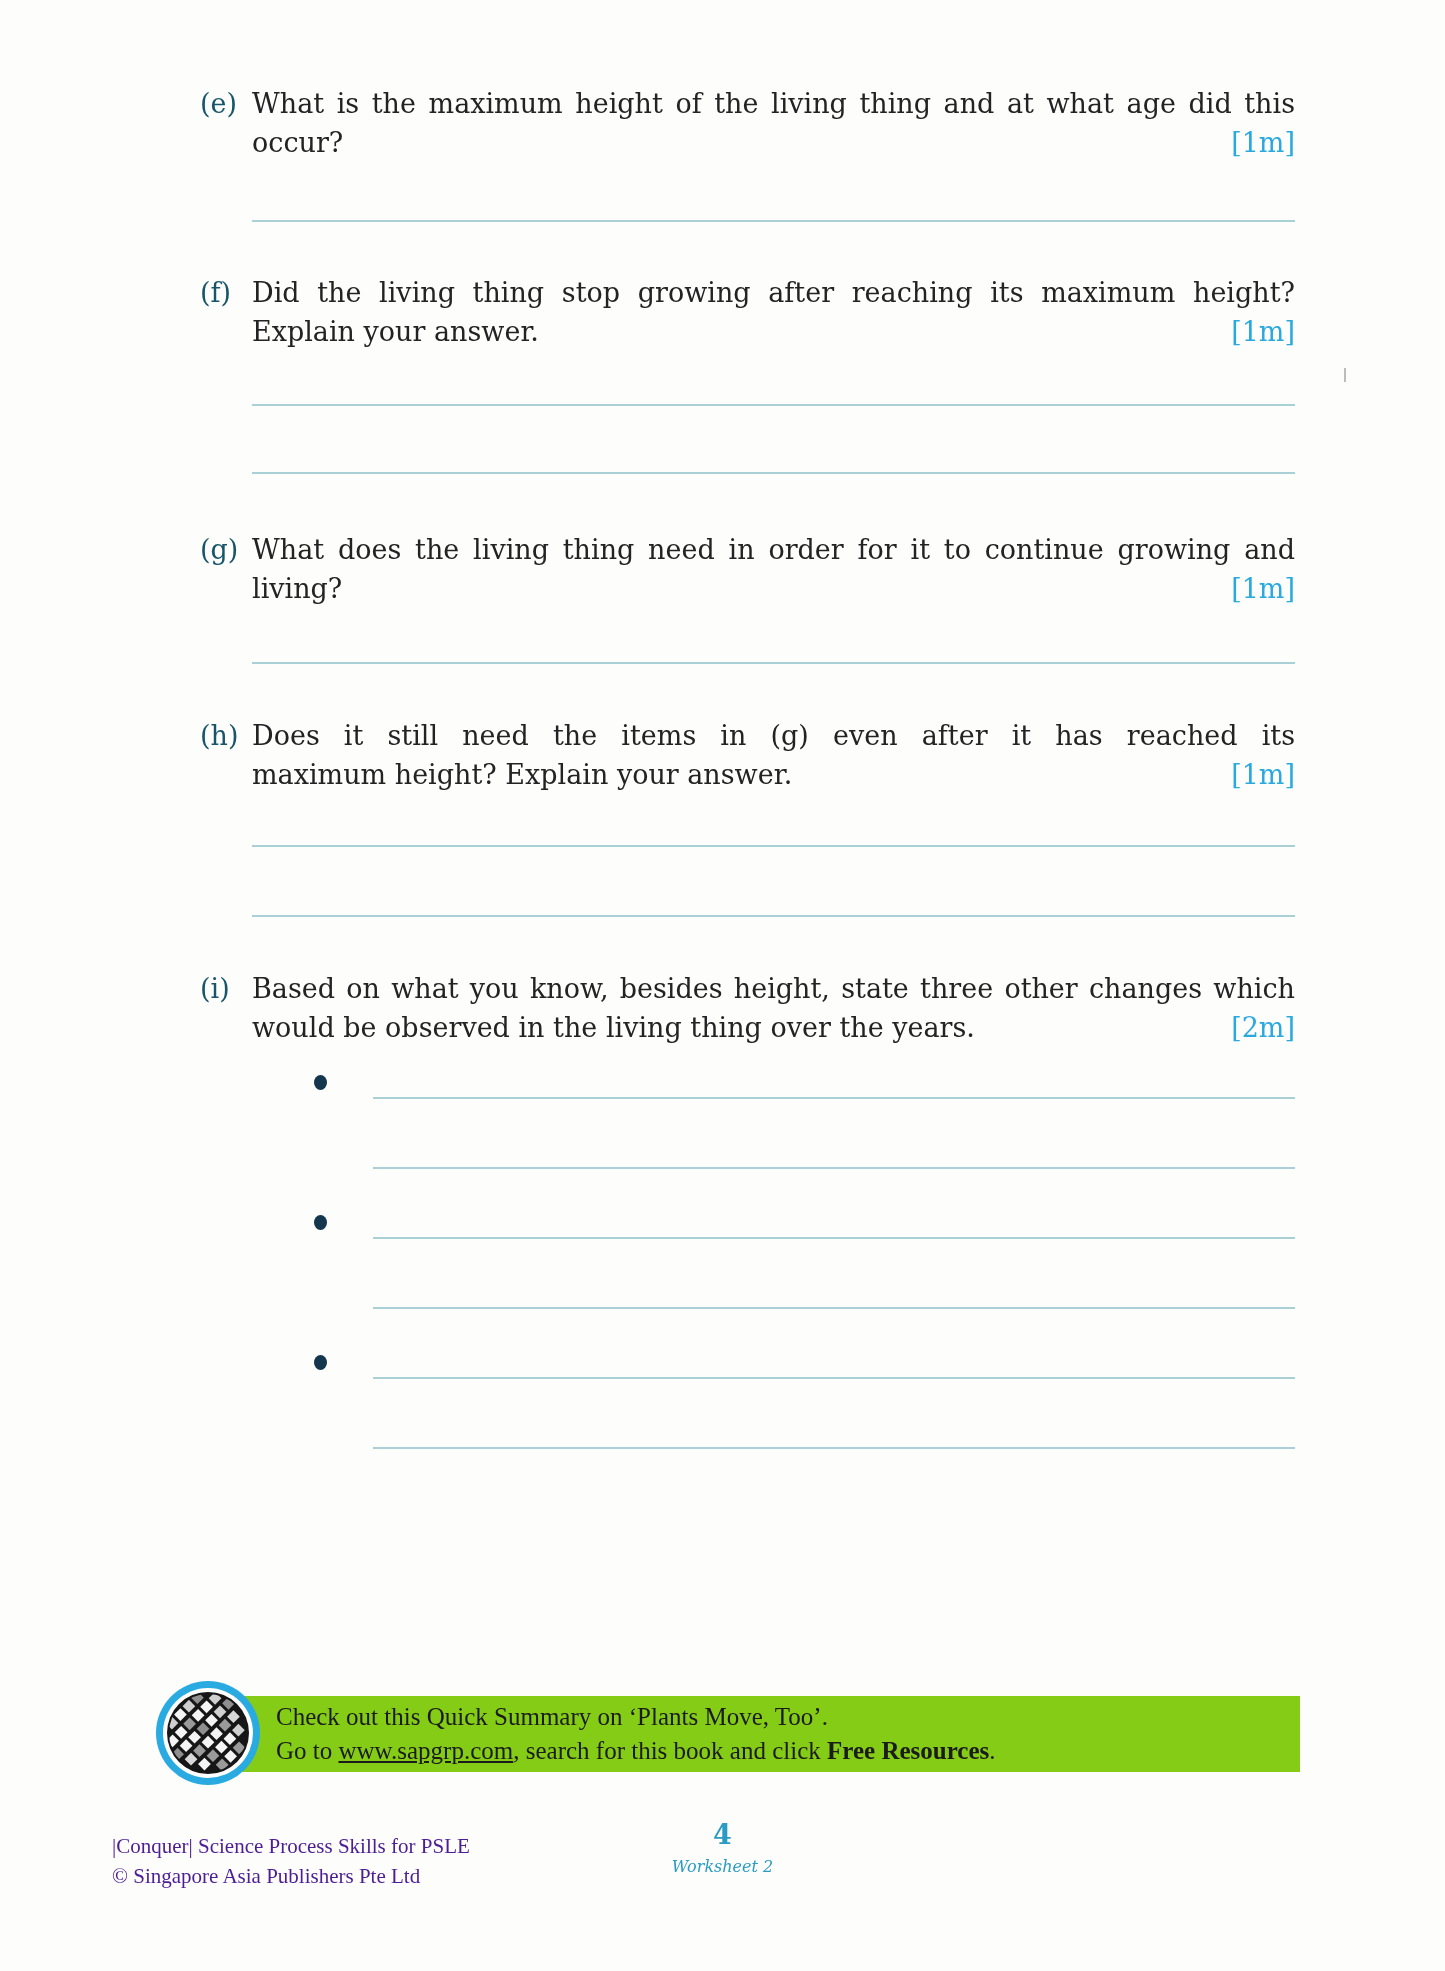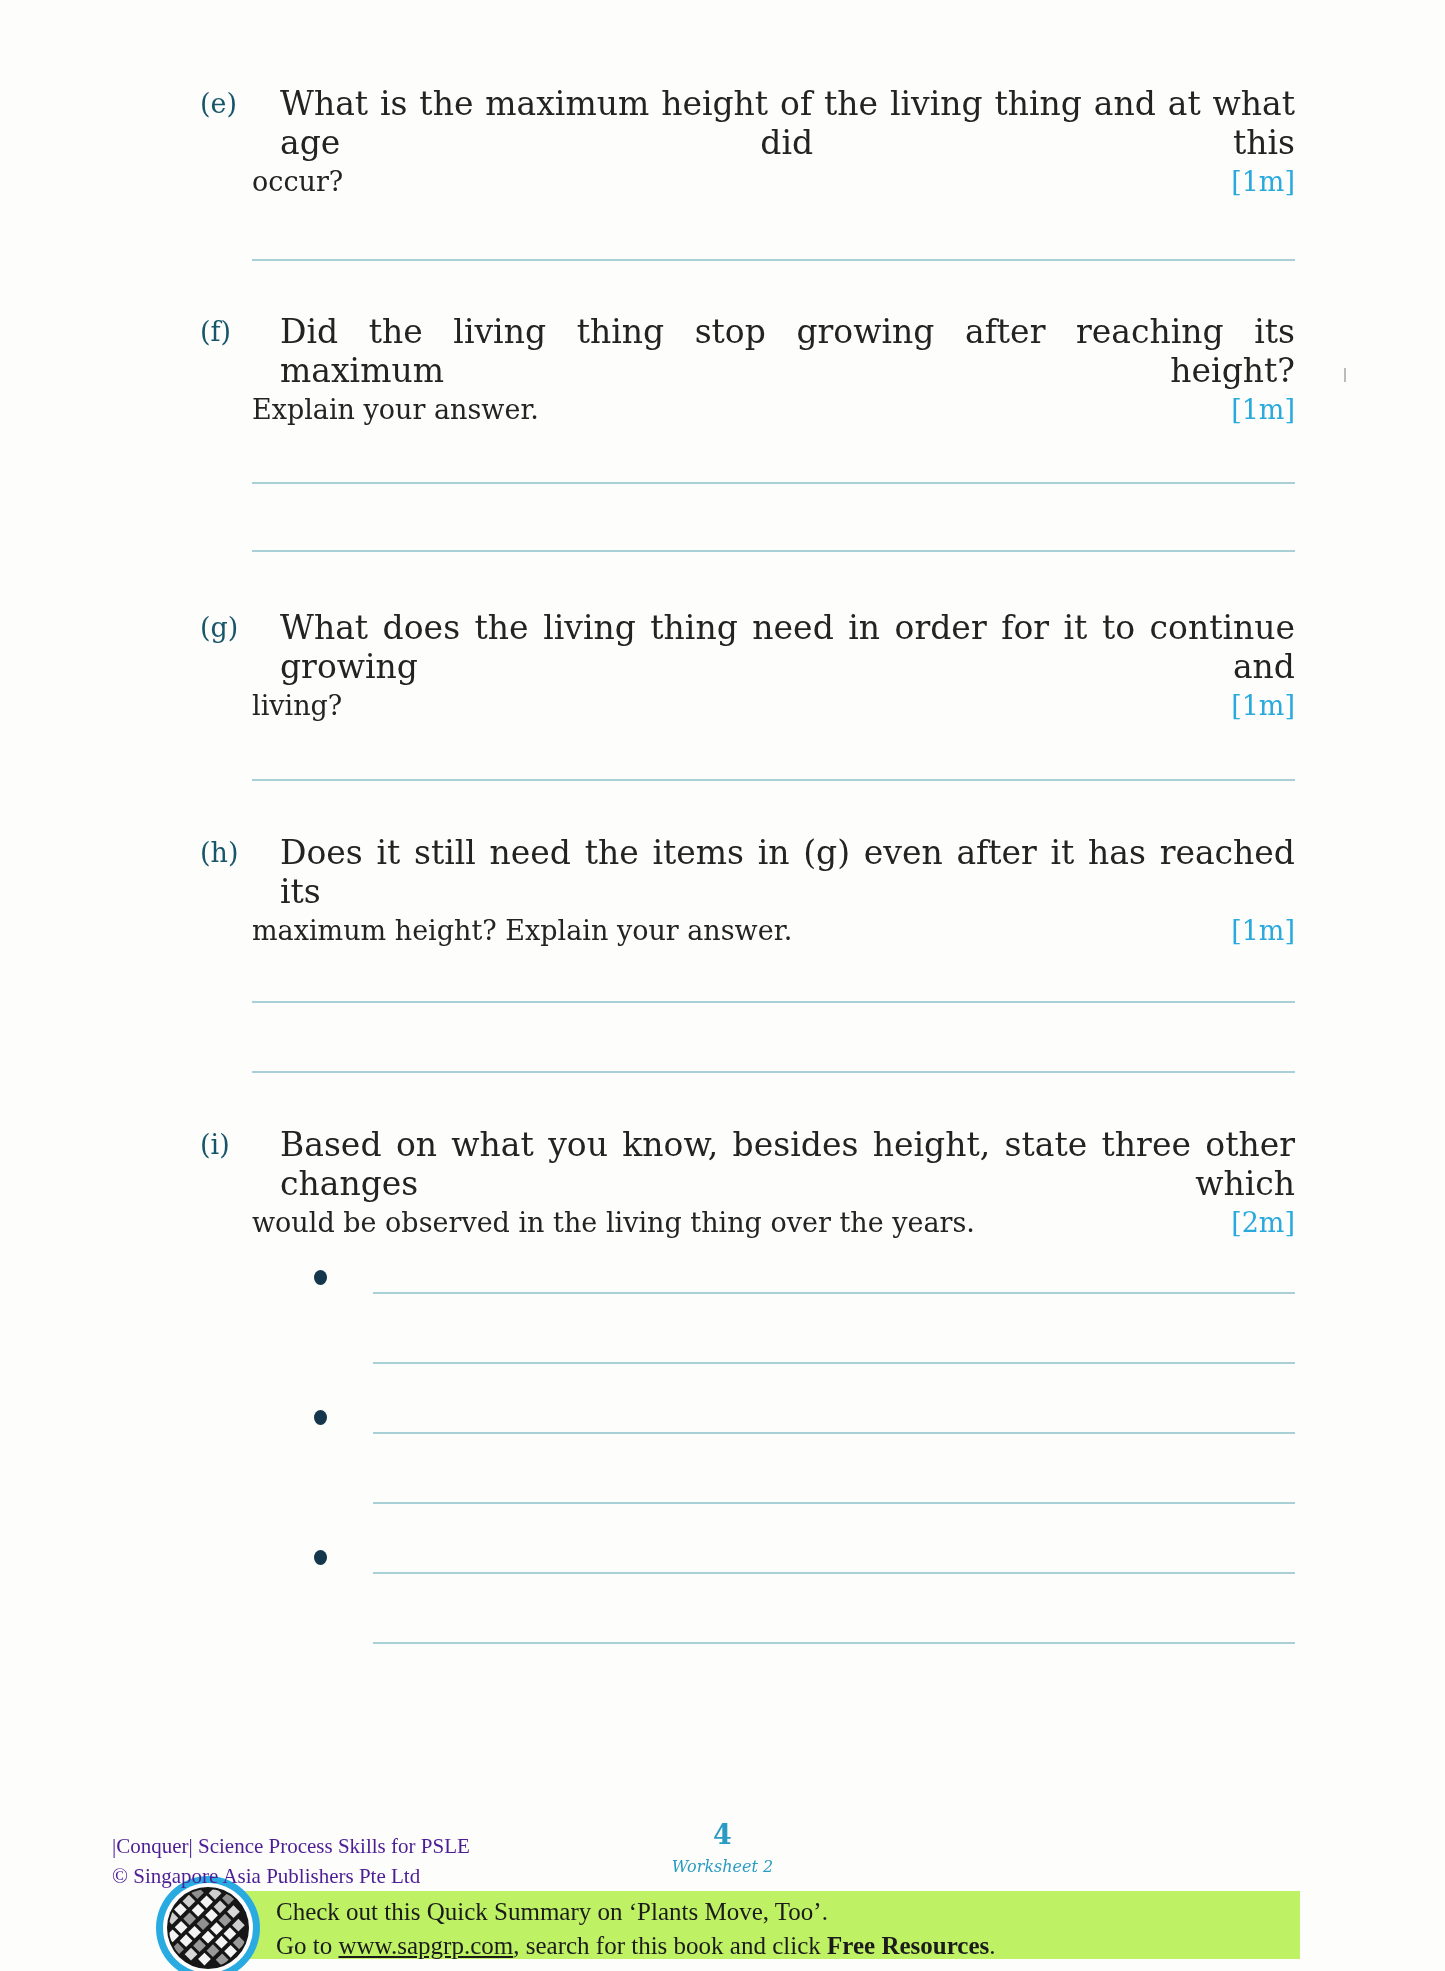--- a/index.html
+++ b/index.html
@@ -22,27 +22,26 @@
   .question { display: flex; }
   .q-label {
     width: 52px;
     flex: 0 0 52px;
     font-size: 27px;
     line-height: 39px;
     color: #17566a;
   }
   .q-body { flex: 1; min-width: 0; }
   .q-line1 {
-    font-size: 33px;
+    font-size: 27px;
     line-height: 39px;
     text-align: justify;
     text-align-last: justify;
     white-space: nowrap; 
     white-space: normal;
-    margin-left: 28px;
   }
   .q-line2 {
     display: flex;
     align-items: flex-end;
     font-size: 27px;
     line-height: 39px;
   }
   .marks {
     margin-left: auto;
     color: #29a9de;
@@ -95,22 +94,22 @@
     background: #b9bdbd;
   }
 
   .callout-wrap {
     position: relative;
     margin-top: 247px;
     margin-left: 210px;
     margin-right: 145px; 
   }
   .callout-box {
-    background: #bef264;
-    height: 68px;
+    background: #84cc16;
+    height: 76px;
     padding-left: 66px;
     padding-top: 4px;
   }
   .callout-box .c-line {
     font-size: 25px;
     line-height: 34px;
     color: #1b1b1b;
     font-family: "Liberation Serif", "DejaVu Serif", serif;
   }
   .c-link { text-decoration: underline; }

